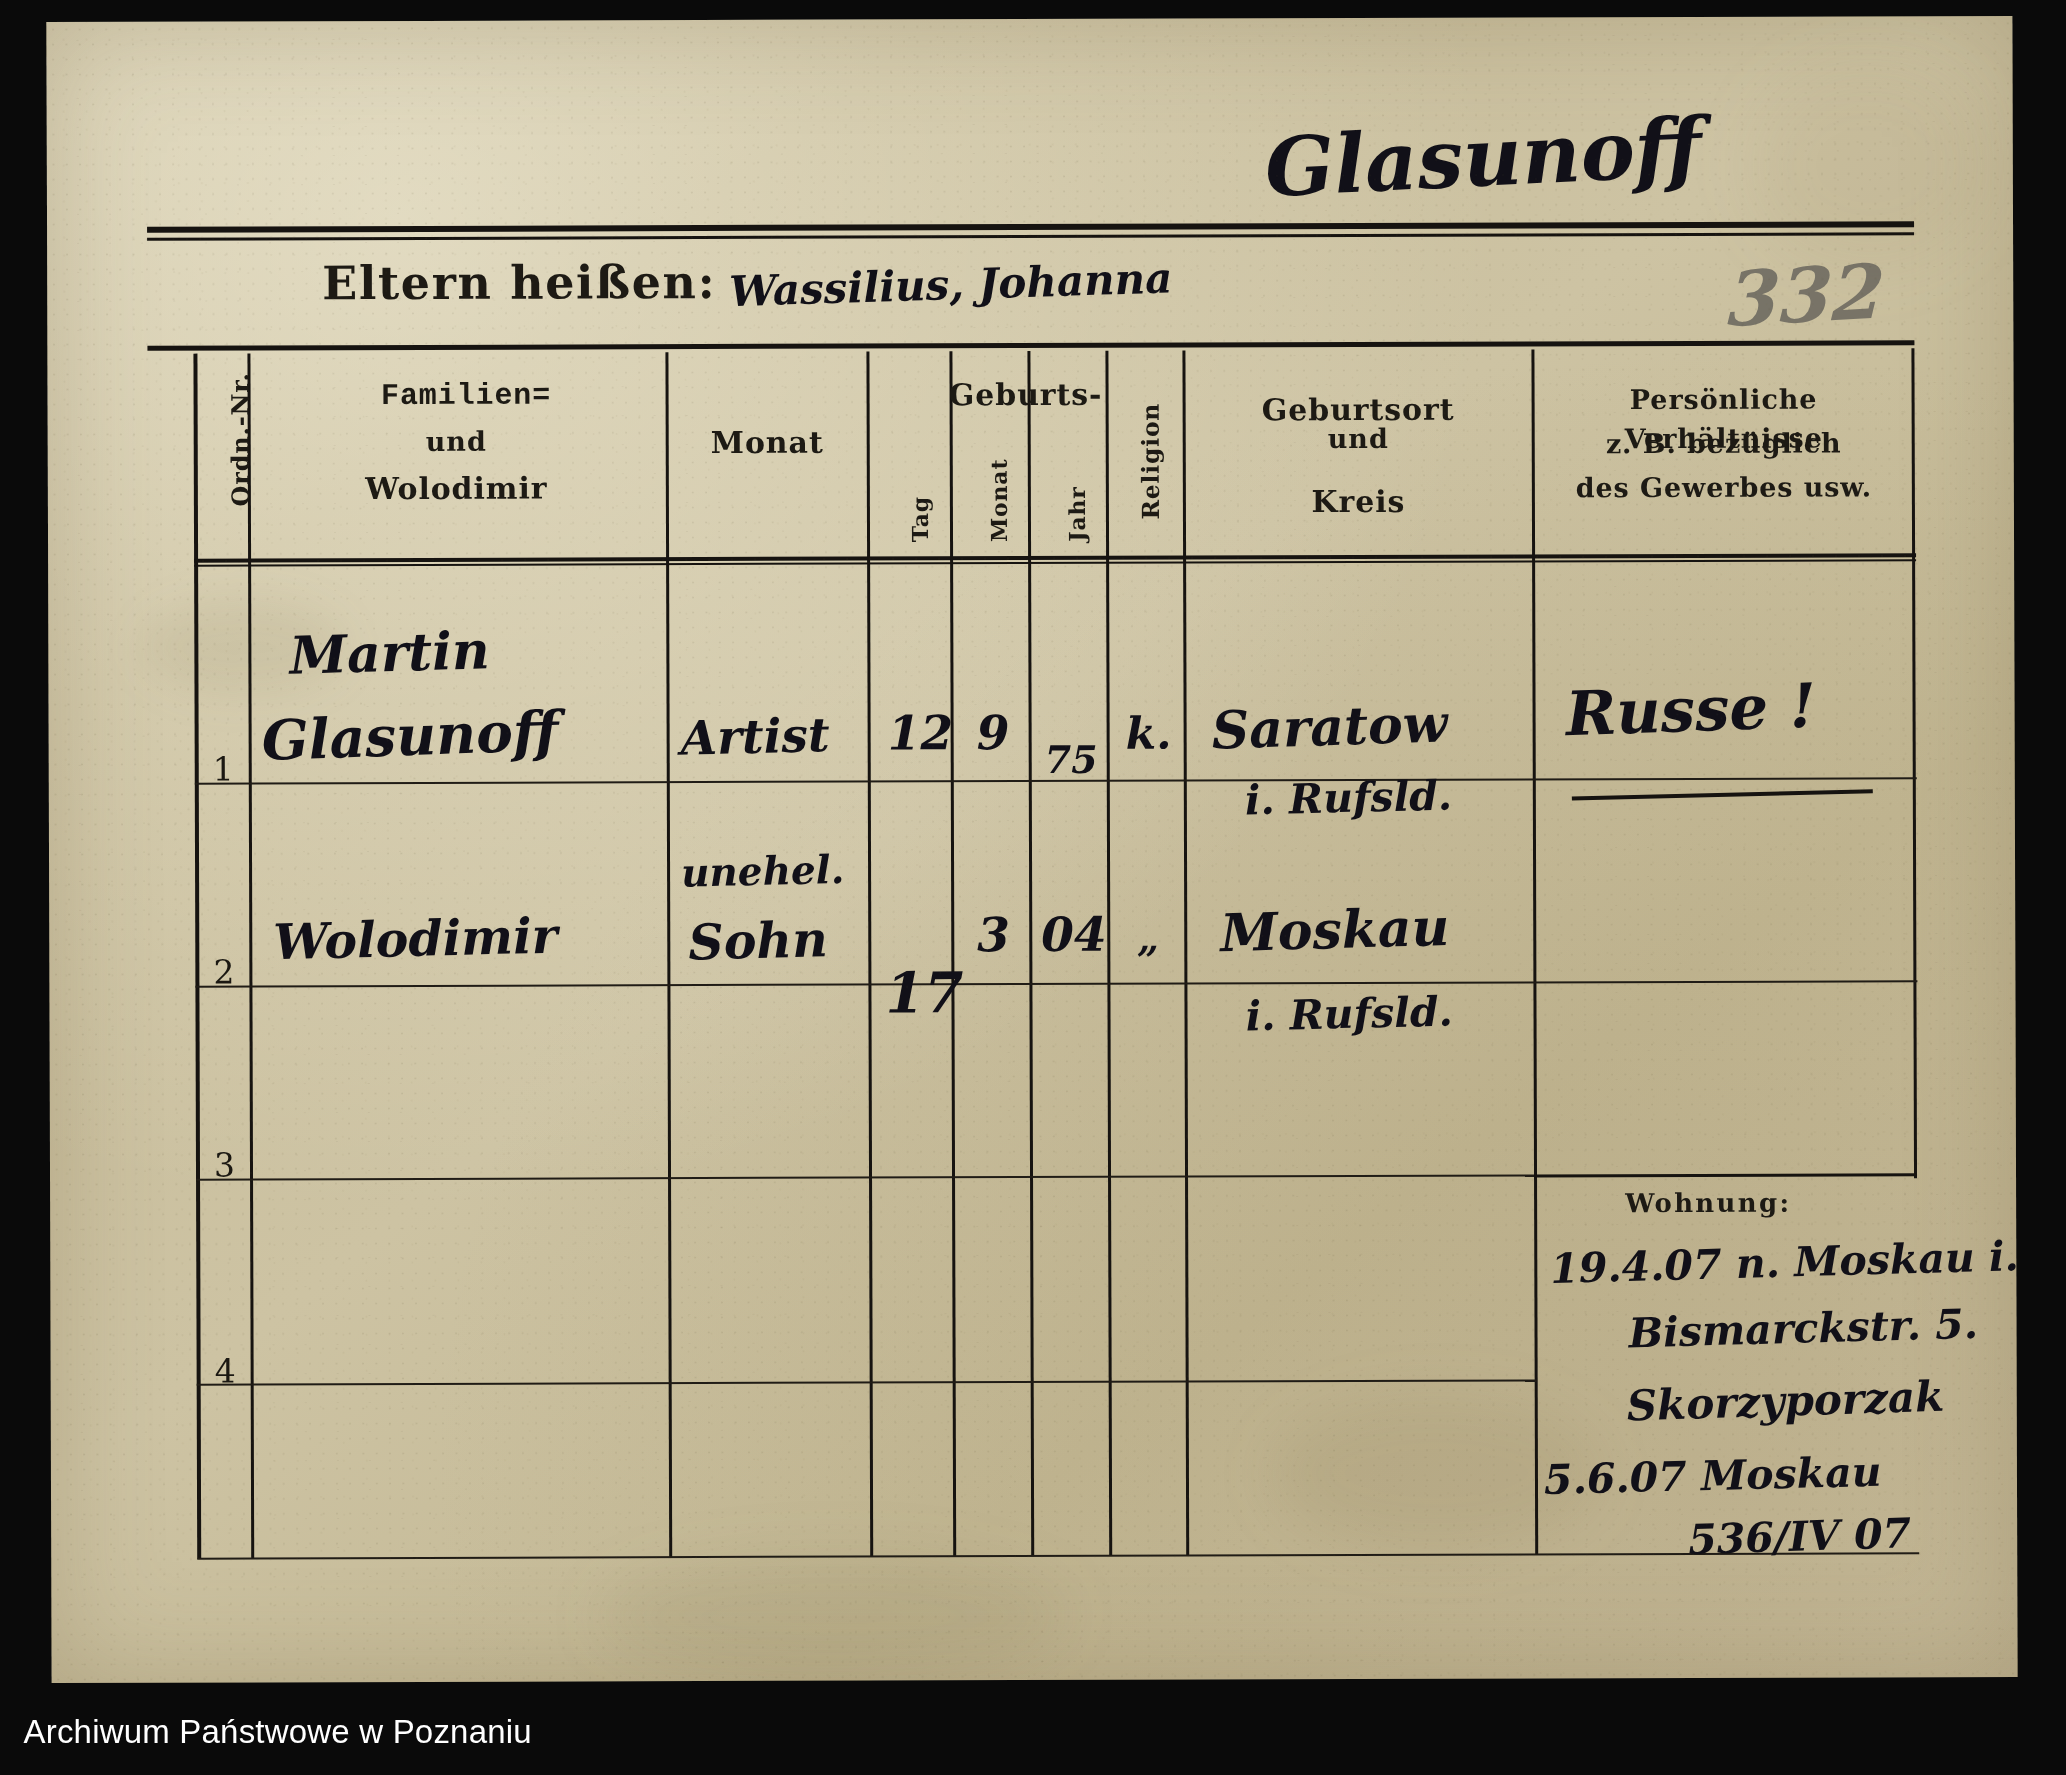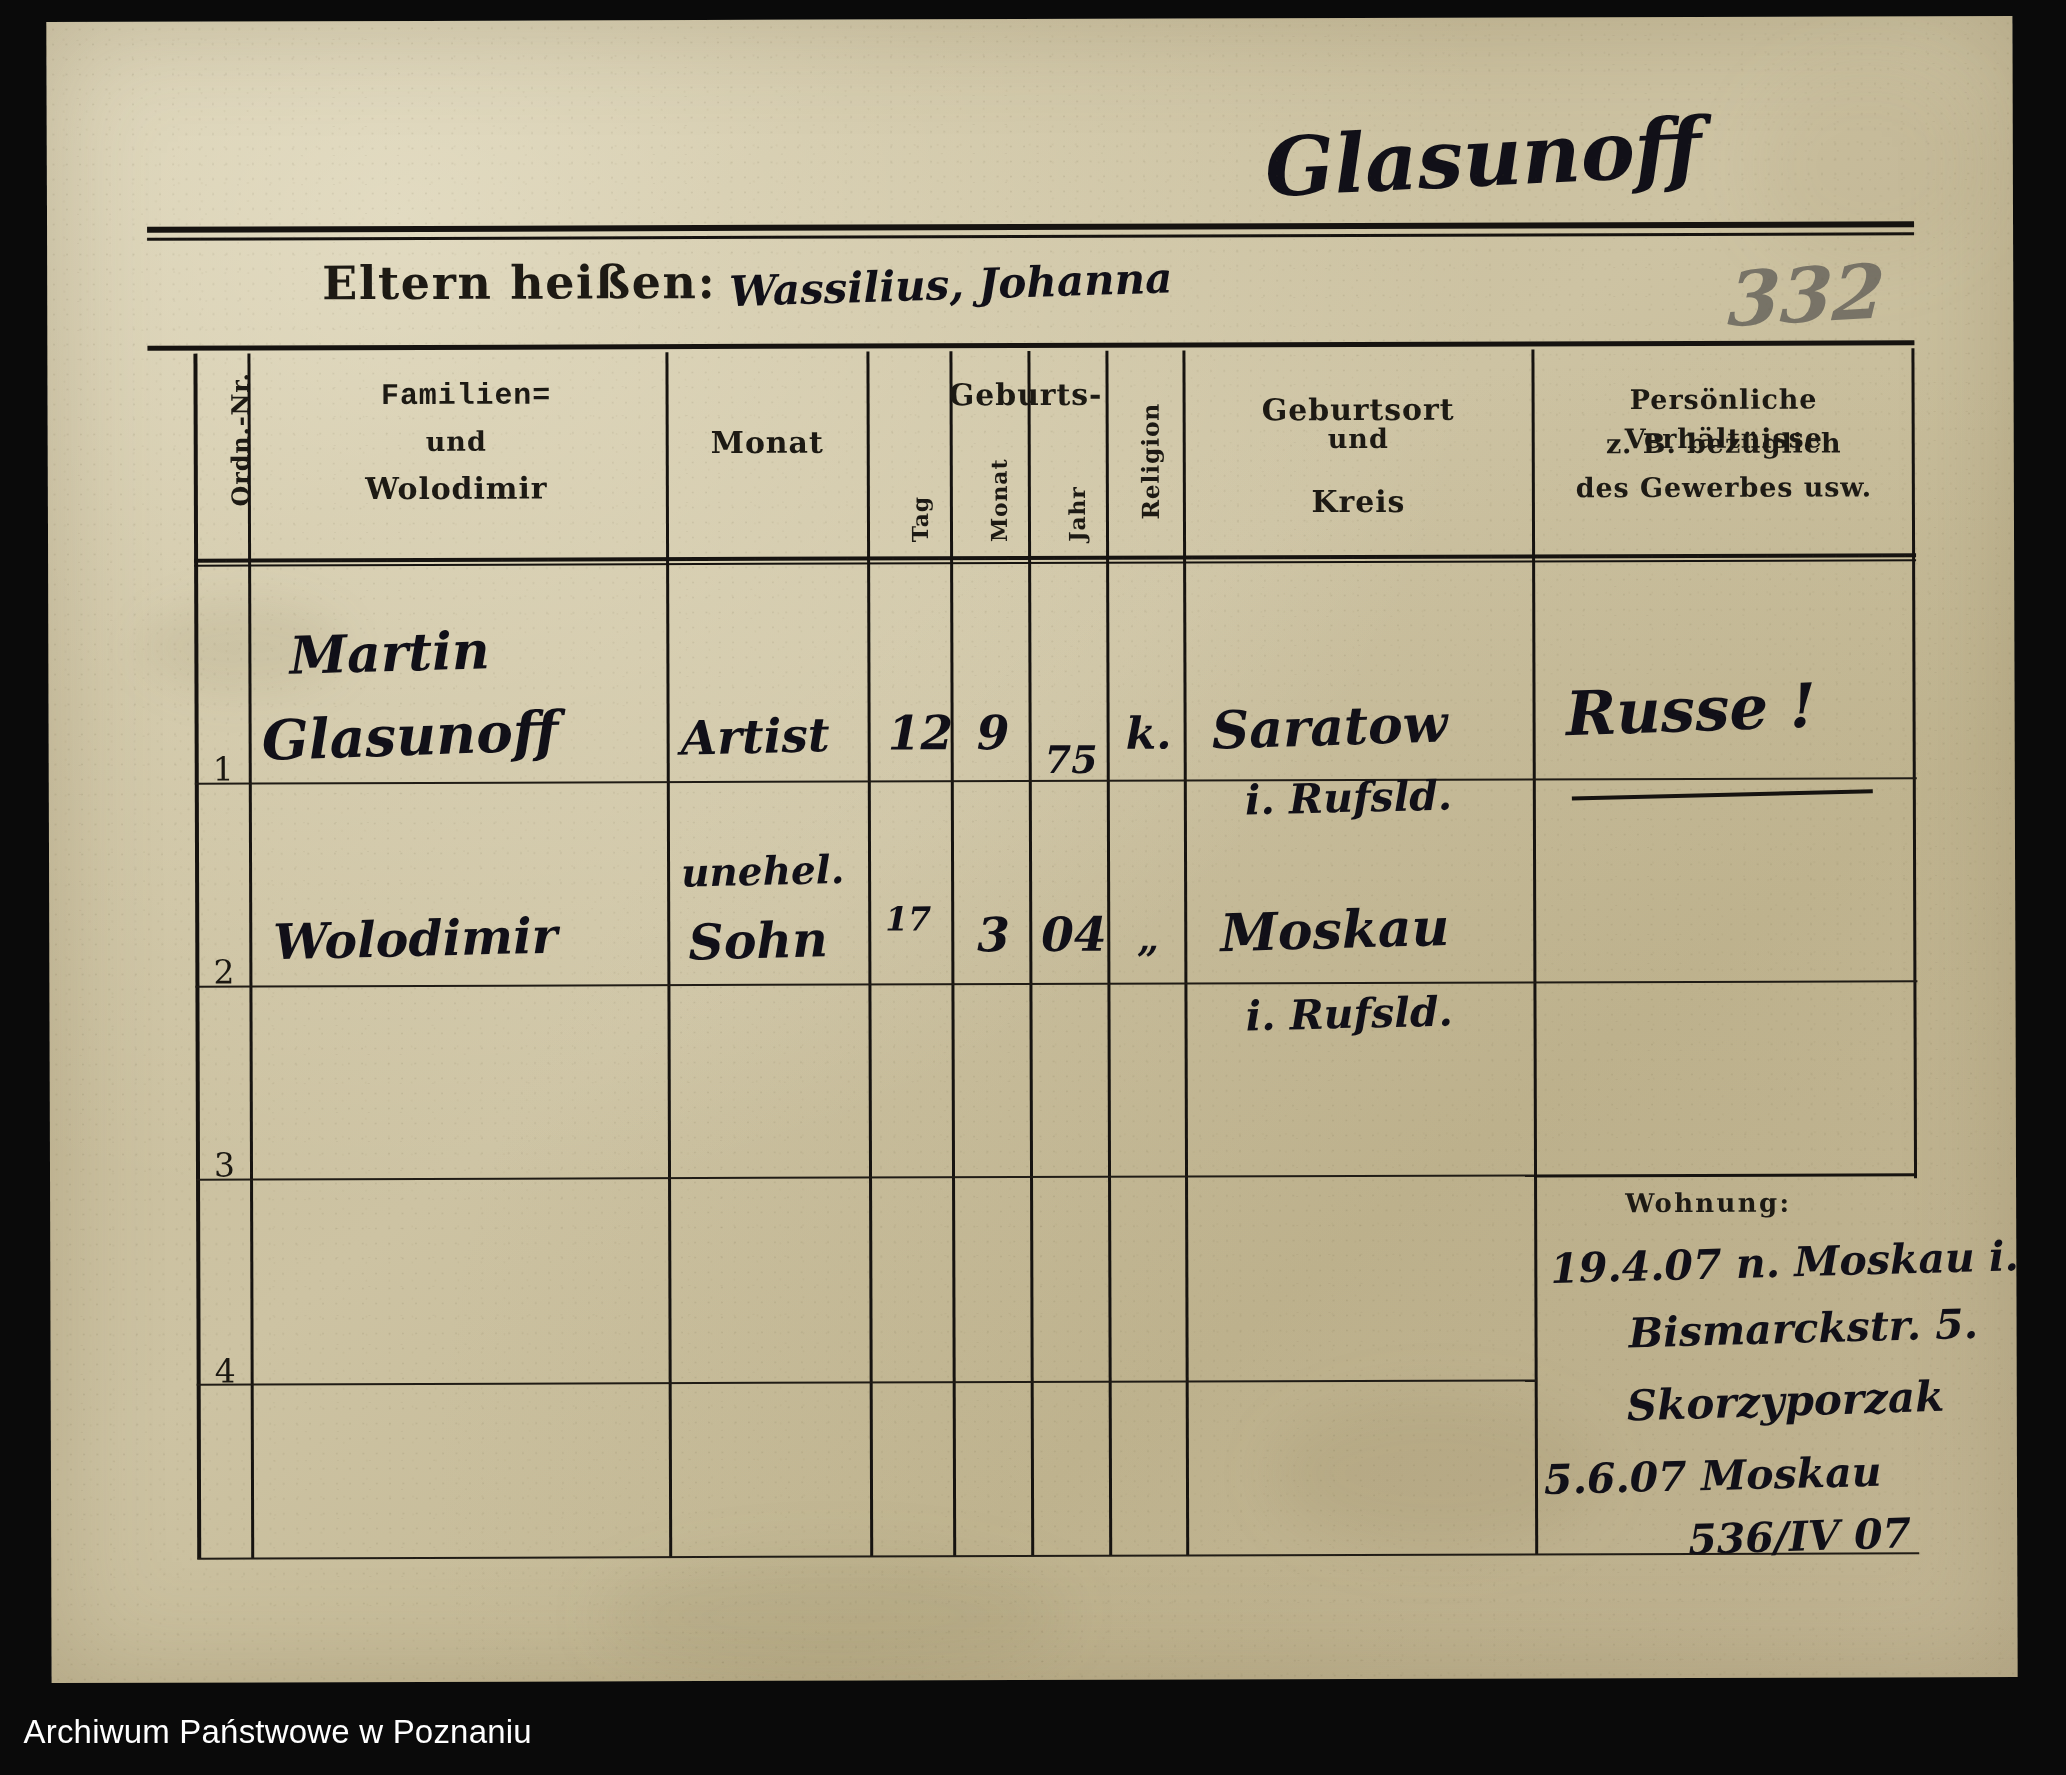--- a/index.html
+++ b/index.html
@@ -249,21 +249,21 @@
     <div class="cellhand" style="left:1077px; top:689px; font-size:44px;">k.</div>
     <div class="cellhand" style="left:1163px; top:678px; font-size:52px; transform:rotate(-1.6deg);">Saratow</div>
     <div class="cellhand" style="left:1196px; top:756px; font-size:41px; transform:rotate(-1.2deg);">i. Rufsld.</div>
     <div class="cellhand" style="left:1517px; top:657px; font-size:61px; transform:rotate(-1.8deg);">Russe !</div>
 
     <div class="hline" style="left:1523px; top:776px; width:301px; height:3.9px; transform:rotate(-1.2deg);"></div>
 
     <div class="cellhand" style="left:224px; top:889px; font-size:49px; transform:rotate(-1.2deg);">Wolodimir</div>
     <div class="cellhand" style="left:632px; top:828px; font-size:39px; transform:rotate(-1.2deg);">unehel.</div>
     <div class="cellhand" style="left:639px; top:892px; font-size:49px; transform:rotate(-1.4deg);">Sohn</div>
-    <div class="cellhand" style="left:836px; top:880px; font-size:33px;">17</div>
+    <div class="cellhand" style="left:836px; top:940px; font-size:56px;">17</div>
     <div class="cellhand" style="left:928px; top:888px; font-size:47px;">3</div>
     <div class="cellhand" style="left:992px; top:888px; font-size:47px;">04</div>
     <div class="cellhand" style="left:1088px; top:897px; font-size:38px;">„</div>
     <div class="cellhand" style="left:1171px; top:881px; font-size:52px; transform:rotate(-1.4deg);">Moskau</div>
     <div class="cellhand" style="left:1196px; top:972px; font-size:41px; transform:rotate(-1.2deg);">i. Rufsld.</div>
 
     <div class="hline" id="wohnung-rule"></div>
     <div id="wohnung-label" class="printed">Wohnung:</div>
 
     <div class="cellhand" style="left:1500px; top:1222px; font-size:41px; transform:rotate(-1.4deg);">19.4.07 n. Moskau i.</div>

